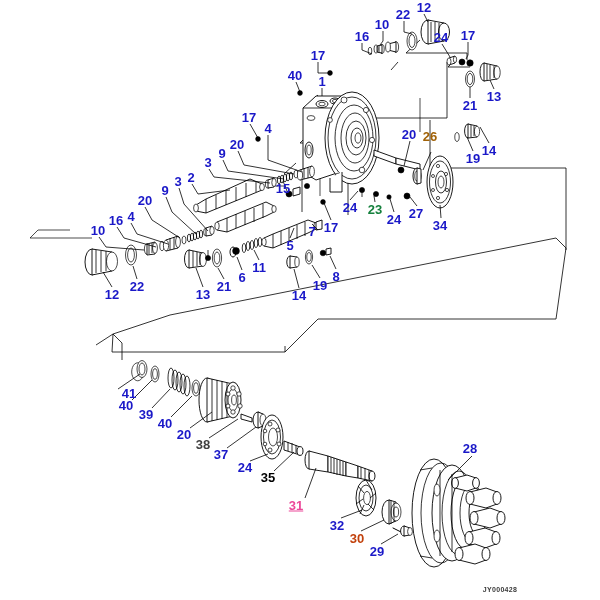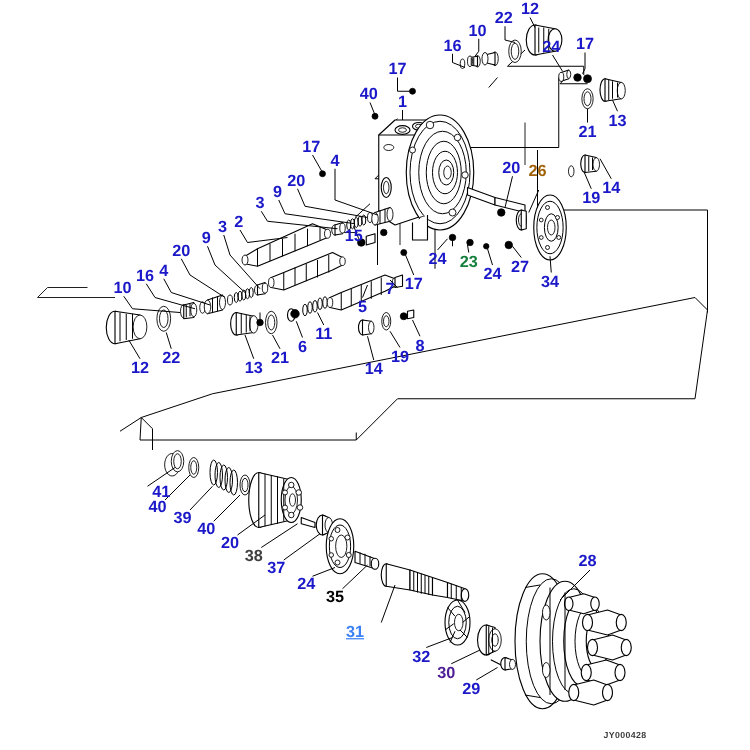--- a/index.html
+++ b/index.html
@@ -609,22 +609,22 @@
       <div class="lbl" style="left: 440px; top: 225px; color: rgb(26, 24, 200);">34</div>
       <div class="lbl" style="left: 111px; top: 393px; color: rgb(26, 24, 200); margin-left: 18px;">41</div>
       <div class="lbl" style="left: 126px; top: 405px; color: rgb(26, 24, 200);">40</div>
       <div class="lbl" style="left: 146px; top: 414px; color: rgb(26, 24, 200);">39</div>
       <div class="lbl" style="left: 165px; top: 423px; color: rgb(26, 24, 200);">40</div>
       <div class="lbl" style="left: 184px; top: 434px; color: rgb(26, 24, 200);">20</div>
       <div class="lbl" style="left: 203px; top: 444px; color: #404040;">38</div>
       <div class="lbl" style="left: 221px; top: 454px; color: rgb(26, 24, 200);">37</div>
       <div class="lbl" style="left: 245px; top: 467px; color: rgb(26, 24, 200);">24</div>
       <div class="lbl" style="left: 268px; top: 477px; color: #000000;">35</div>
-      <div class="lbl" style="left: 284px; top: 505px; color: #3b82f6; text-decoration: underline;">31</div>
+      <div class="lbl" style="left: 296px; top: 505px; color: #ec4899; text-decoration: underline;">31</div>
       <div class="lbl" style="left: 337px; top: 525px; color: rgb(26, 24, 200);">32</div>
-      <div class="lbl" style="left: 357px; top: 538px; color: #4c1d95;">30</div>
+      <div class="lbl" style="left: 357px; top: 538px; color: #c2410c;">30</div>
       <div class="lbl" style="left: 377px; top: 551px; color: rgb(26, 24, 200);">29</div>
       <div class="lbl" style="left: 470px; top: 448px; color: rgb(26, 24, 200);">28</div>
     </div>
 
   <div class="code" style="left:500px;top:589px;">JY000428</div>
 
 </div>
 
 </body></html>

